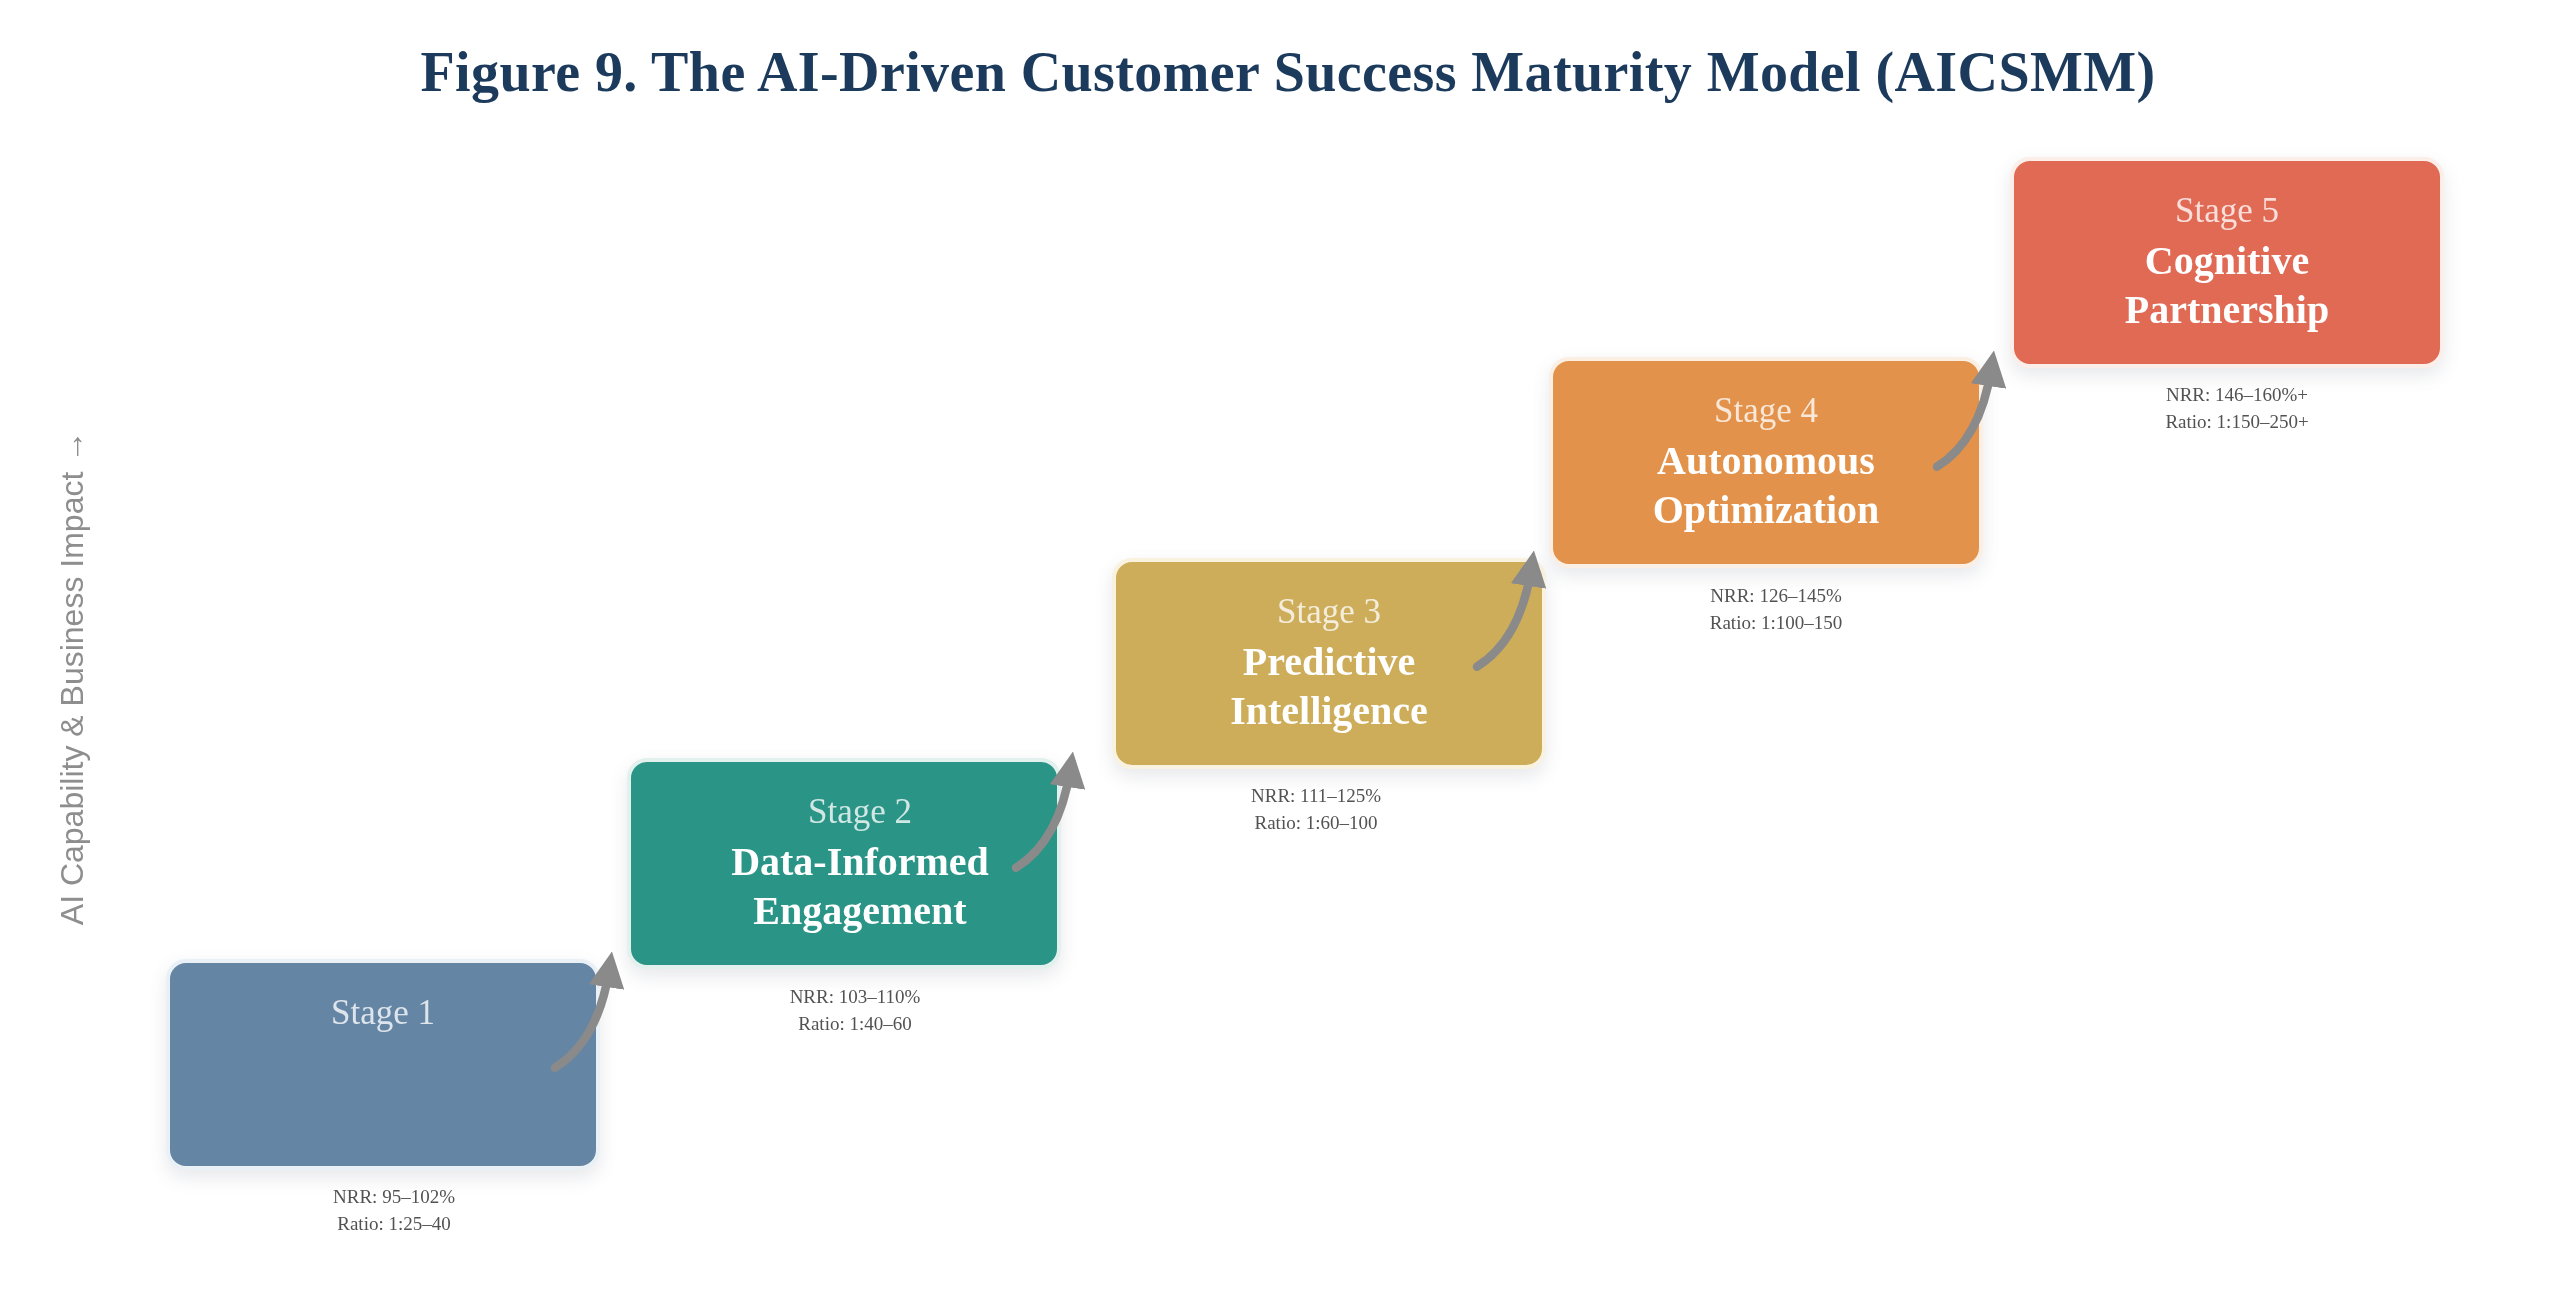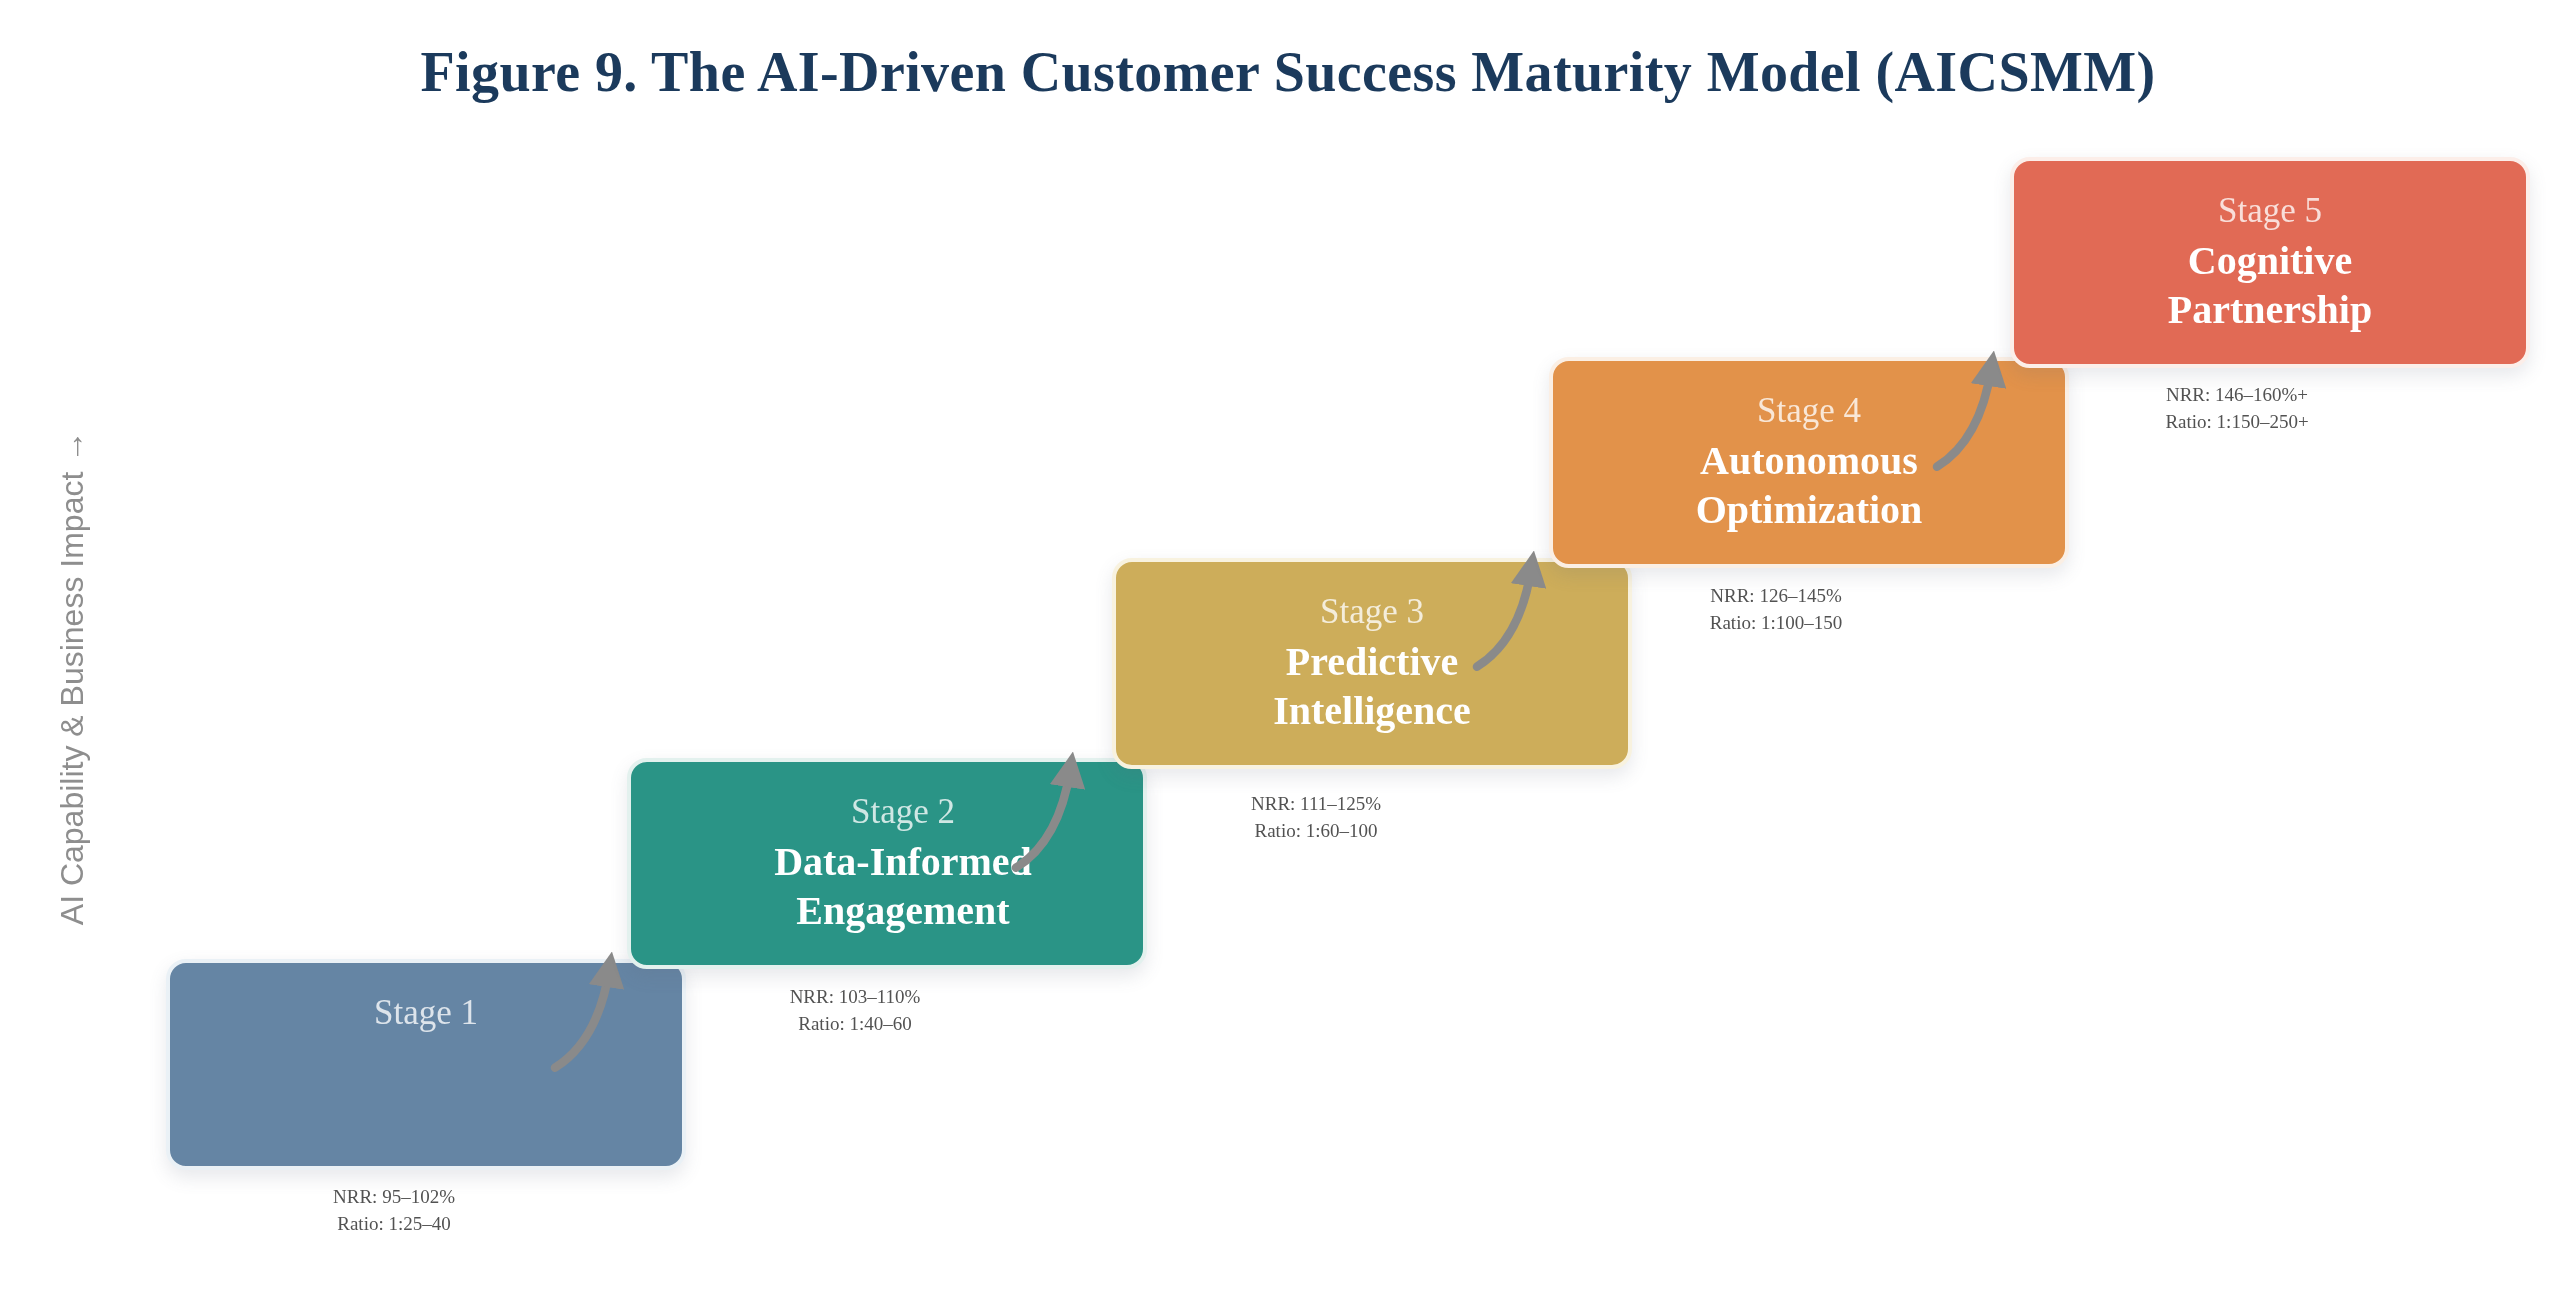--- a/index.html
+++ b/index.html
@@ -33,21 +33,21 @@
     top: 678px;
     transform: translate(-50%, -50%) rotate(-90deg);
     white-space: nowrap;
     font-family: "Liberation Sans", sans-serif;
     font-size: 32px;
     color: #8E8E8E;
   }
   .stage-box {
     position: absolute;
     box-sizing: border-box;
-    width: 520px;
+    width: 434px;
     height: 211px;
     border: 4.7px solid #EEE;
     border-radius: 20px;
     box-shadow: 0 7.8px 18.6px rgba(90,100,120,0.14);
     text-align: center;
     padding-top: 29.5px;
   }
   .stage-label {
     font-size: 35px;
     color: rgba(255,255,255,0.78);
@@ -116,21 +116,21 @@
           <marker id="ah1" viewBox="0 0 10 10" refX="5" refY="5" markerWidth="4.2" markerHeight="4.2" orient="auto-start-reverse">
             <path d="M 0 0 L 10 5 L 0 10 z" fill="#8A8A8A"></path>
           </marker>
         </defs>
         <path d="M 10 139 Q 66 104 80 12" fill="none" stroke="#8A8A8A" stroke-width="11" stroke-linecap="round" marker-end="url(#ah1)"></path>
       </svg>
       <div class="stage-box" style="left: 1088px; top: 558px; background: rgb(205, 173, 90); border-color: rgb(248, 242, 223); margin-left: 24px;">
         <div class="stage-label">Stage 3</div>
         <div class="stage-name">Predictive Intelligence</div>
       </div>
-      <div class="stage-metrics" style="left: 1093px; top: 783px; margin-top: 8px;">
+      <div class="stage-metrics" style="left: 1093px; top: 783px;">
         <div>NRR: 111–125%</div>
         <div>Ratio: 1:60–100</div>
       </div>
       <svg class="growth-arrow" viewBox="0 0 100 160" style="left: 1469px; top: 559px;">
         <defs>
           <marker id="ah2" viewBox="0 0 10 10" refX="5" refY="5" markerWidth="4.2" markerHeight="4.2" orient="auto-start-reverse">
             <path d="M 0 0 L 10 5 L 0 10 z" fill="#8A8A8A"></path>
           </marker>
         </defs>
         <path d="M 10 139 Q 66 104 80 12" fill="none" stroke="#8A8A8A" stroke-width="11" stroke-linecap="round" marker-end="url(#ah2)"></path>

